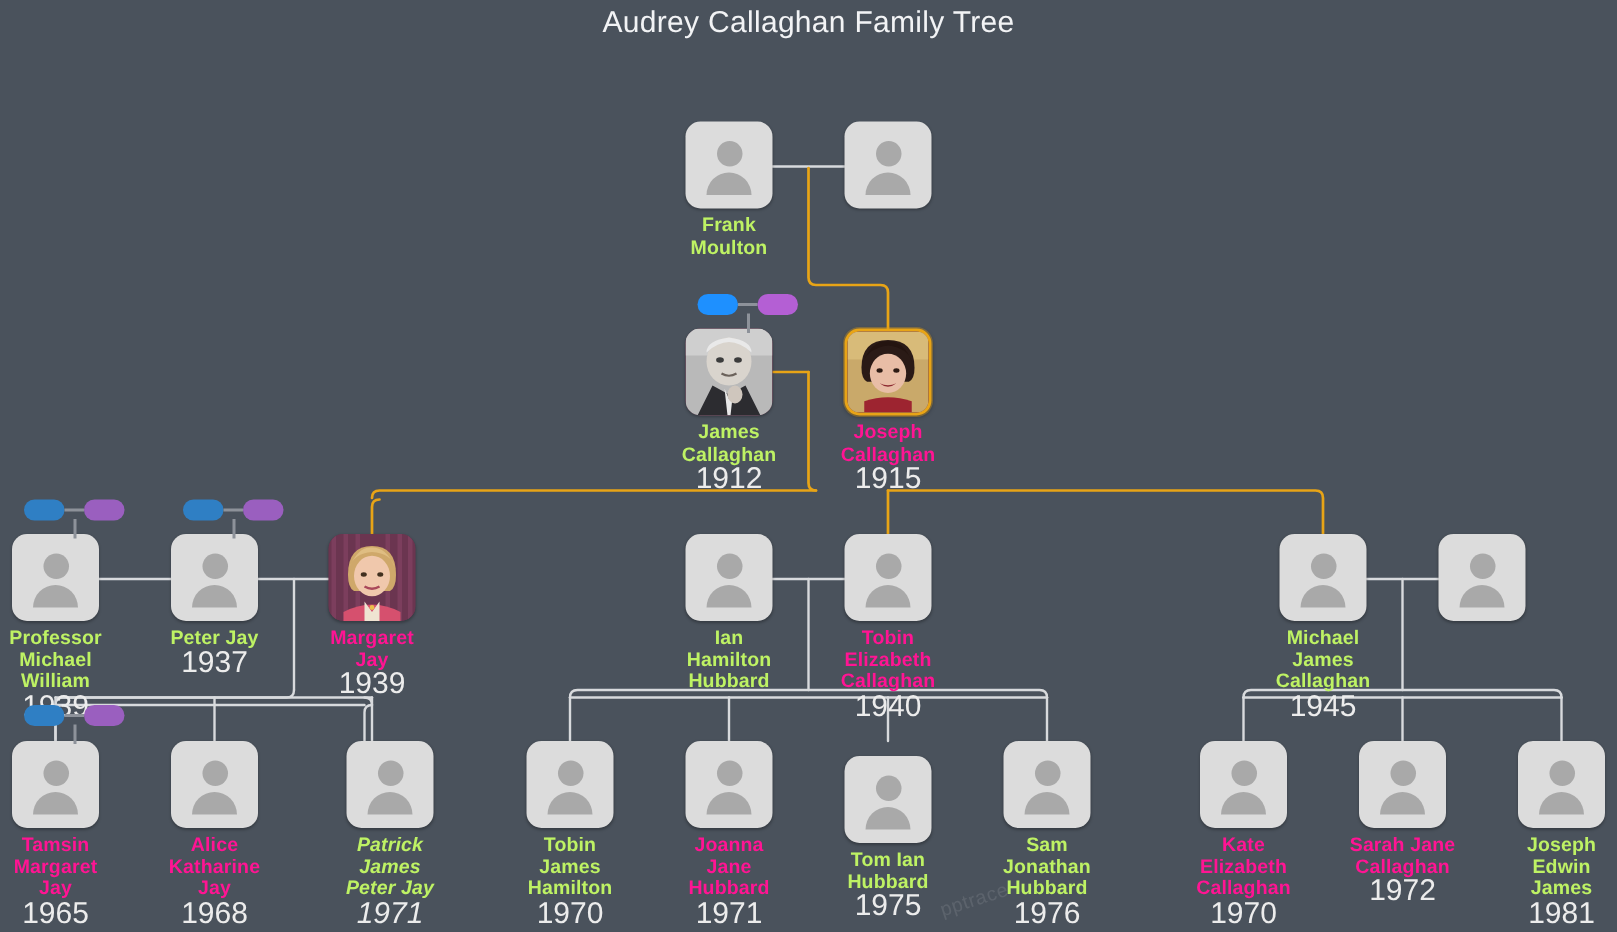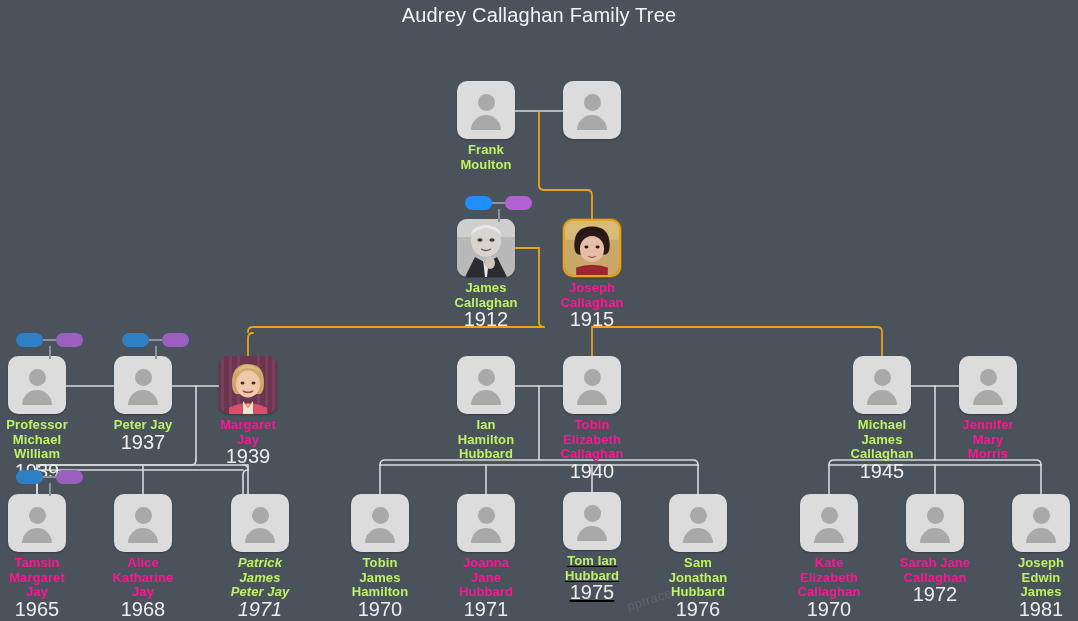--- a/index.html
+++ b/index.html
@@ -407,25 +407,20 @@
           <div>James</div>
           <div>Callaghan</div>
         </div>
         <div class="yr">1945</div>
       </div>
       <div class="node" style="left: 988px; top: 356px;">
         <div class="avatar">
           <div class="sil-head"></div>
           <div class="sil-body"></div>
         </div>
-        <div class="nm f">
-          <div>Jennifer</div>
-          <div>Mary</div>
-          <div>Morris</div>
-        </div>
       </div>
       <div class="node" style="left: 37px; top: 494px;">
         <div class="avatar">
           <div class="sil-head"></div>
           <div class="sil-body"></div>
         </div>
         <div class="nm f">
           <div>Tamsin</div>
           <div>Margaret</div>
           <div>Jay</div>
@@ -473,21 +468,21 @@
           <div class="sil-head"></div>
           <div class="sil-body"></div>
         </div>
         <div class="nm f">
           <div>Joanna</div>
           <div>Jane</div>
           <div>Hubbard</div>
         </div>
         <div class="yr">1971</div>
       </div>
-      <div class="node" style="left: 592px; top: 492px; text-decoration: underline;">
+      <div class="node" style="left: 592px; top: 504px;">
         <div class="avatar">
           <div class="sil-head"></div>
           <div class="sil-body"></div>
         </div>
         <div class="nm m">
           <div>Tom Ian</div>
           <div>Hubbard</div>
         </div>
         <div class="yr">1975</div>
       </div>

